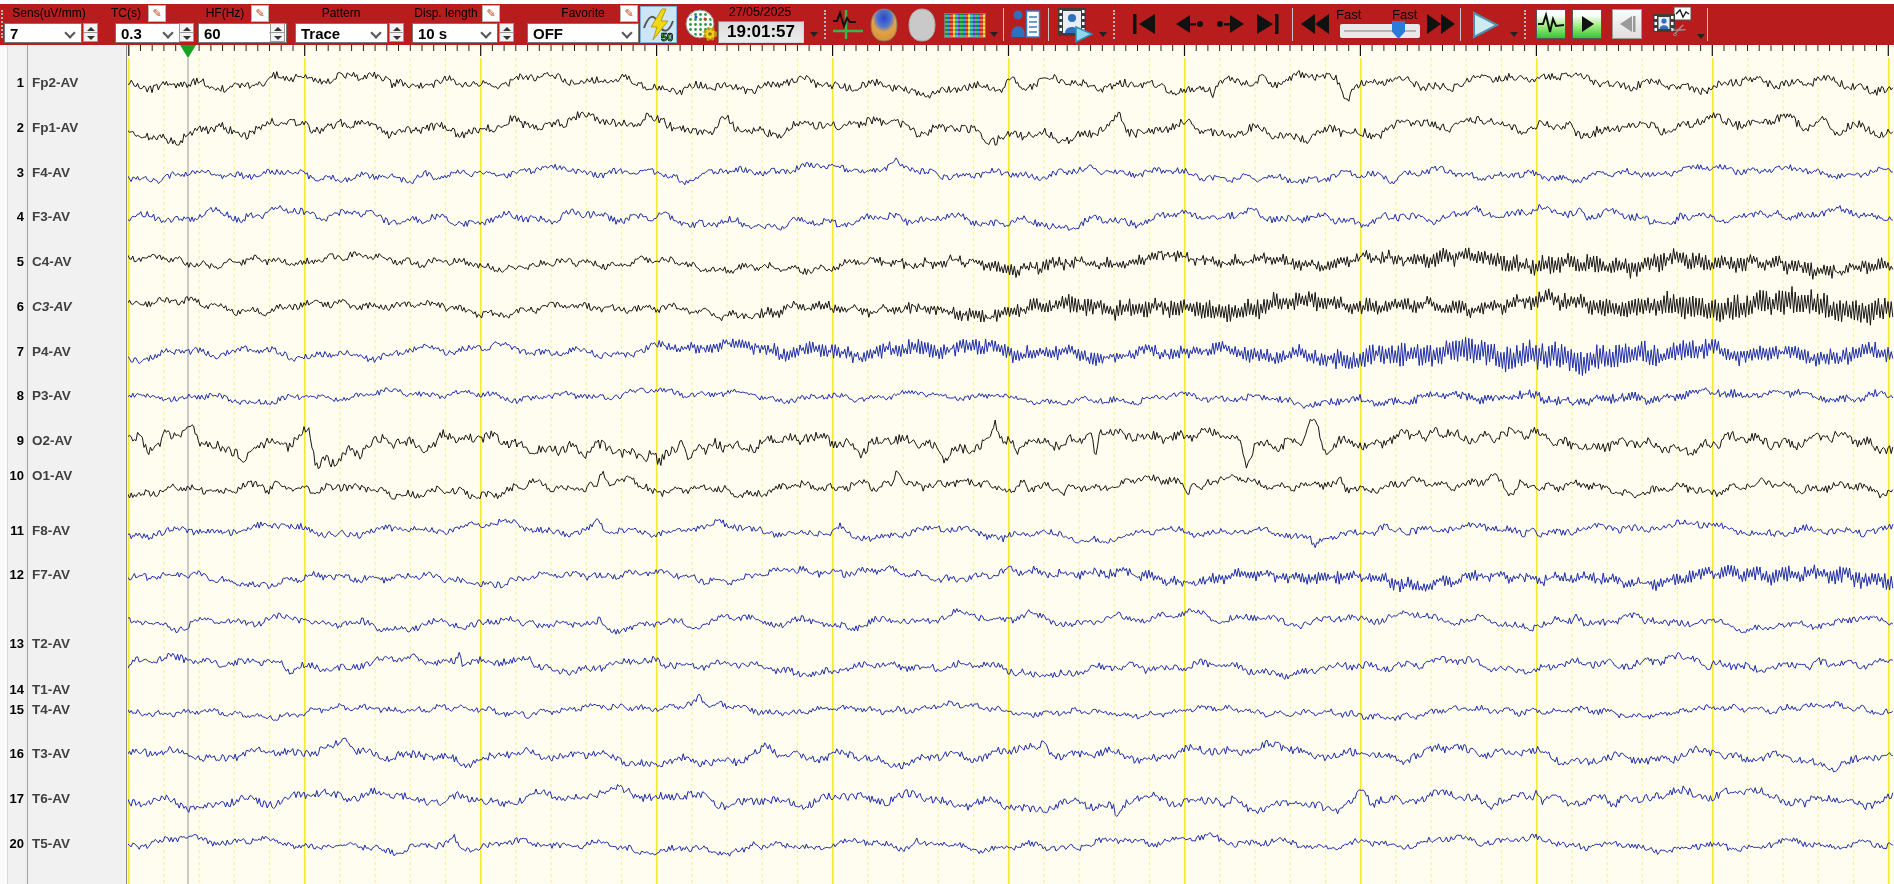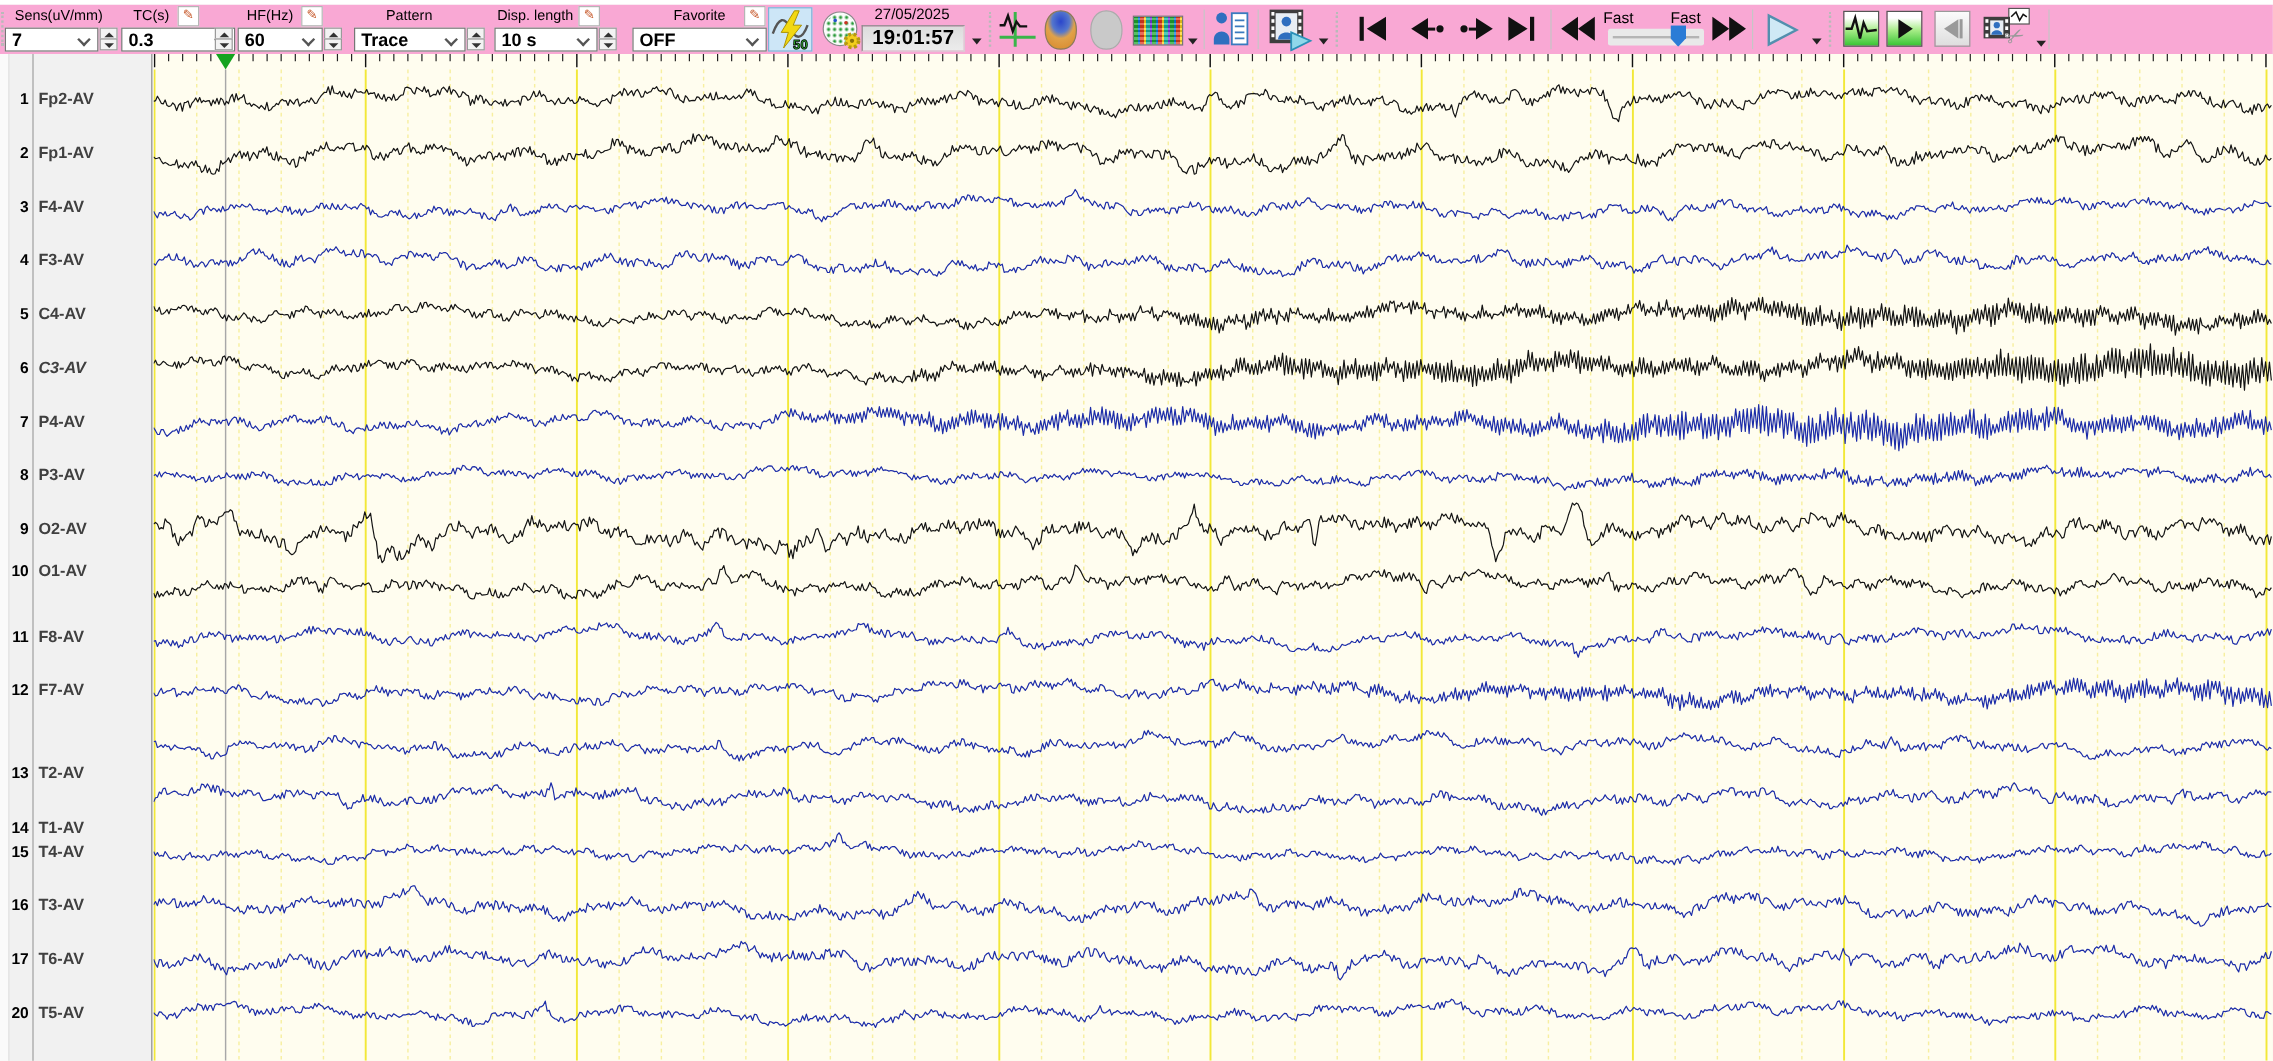--- a/index.html
+++ b/index.html
@@ -1,20 +1,20 @@
 <!DOCTYPE html>
 <html><head>
 <meta charset="utf-8">
 <style>
   html,body{margin:0;padding:0;}
   body{width:1894px;height:884px;overflow:hidden;background:#f0f0f0;
        font-family:"Liberation Sans","DejaVu Sans",sans-serif;-webkit-font-smoothing:antialiased;}
   #topstrip{position:absolute;left:0;top:0;width:1894px;height:4px;background:#ffffff;border-bottom:1px solid #e4e4e4;}
   
-  #toolbar{position:absolute;left:0;top:4px;width:1894px;height:41px;background:#f9a8d4;border-bottom:1px solid #9a9a9a;}
+  #toolbar{position:absolute;left:0;top:4px;width:1894px;height:41px;background:#b91c1c;border-bottom:1px solid #9a9a9a;}
   .grip{position:absolute;top:6px;width:3px;height:28px;border-left:2px dotted #b9b9b9;}
   .tlabel{position:absolute;top:2px;font-size:12px;color:#000;text-align:center;white-space:nowrap;}
   .combo{position:absolute;top:19px;height:20px;background:#fff;border:1px solid #767676;
          font-size:15px;font-weight:bold;color:#000;padding:1px 20px 0 5px;box-sizing:border-box;white-space:nowrap;}
   .combo::after{content:"";position:absolute;right:7px;top:5px;width:6px;height:6px;
          border-right:2px solid #555;border-bottom:2px solid #555;transform:rotate(45deg);}
   .spin{position:absolute;top:19px;width:15px;height:20px;}
   .sp{position:absolute;left:0;width:15px;height:10px;background:#f3f3f3;border:1px solid #9a9a9a;box-sizing:border-box;}
   .sp.up{top:0;} .sp.dn{top:9px;}
   .sp i{position:absolute;left:3px;width:0;height:0;border-left:4px solid transparent;border-right:4px solid transparent;}
@@ -67,33 +67,33 @@
       <span class="sp up">
         <i></i>
       </span>
       <span class="sp dn">
         <i></i>
       </span>
     </span>
 
   <span class="tlabel" style="left:104px;width:44px">TC(s)</span>
   <span class="pencil" style="left:148px">✎</span>
-  <span class="combo" style="left:101px;width:95px">0.3</span>
+  <span class="combo" style="left:115px;width:65px">0.3</span>
   <span class="spin" style="left:179px">
       <span class="sp up">
         <i></i>
       </span>
       <span class="sp dn">
         <i></i>
       </span>
     </span>
 
   <span class="tlabel" style="left:200px;width:50px">HF(Hz)</span>
   <span class="pencil" style="left:251px">✎</span>
-  <span class="combo" style="left:198px;width:71px">60</span>
+  <span class="combo" style="left:198px;width:89px">60</span>
   <span class="spin" style="left:270px">
       <span class="sp up">
         <i></i>
       </span>
       <span class="sp dn">
         <i></i>
       </span>
     </span>
 
   <span class="tlabel" style="left:296px;width:90px">Pattern</span>

